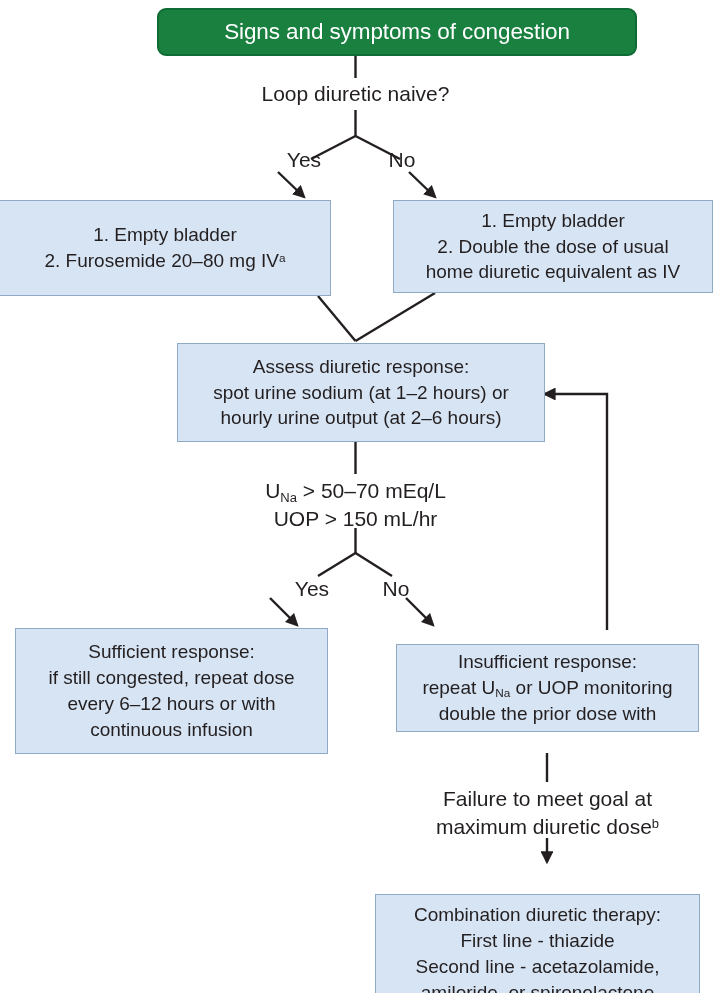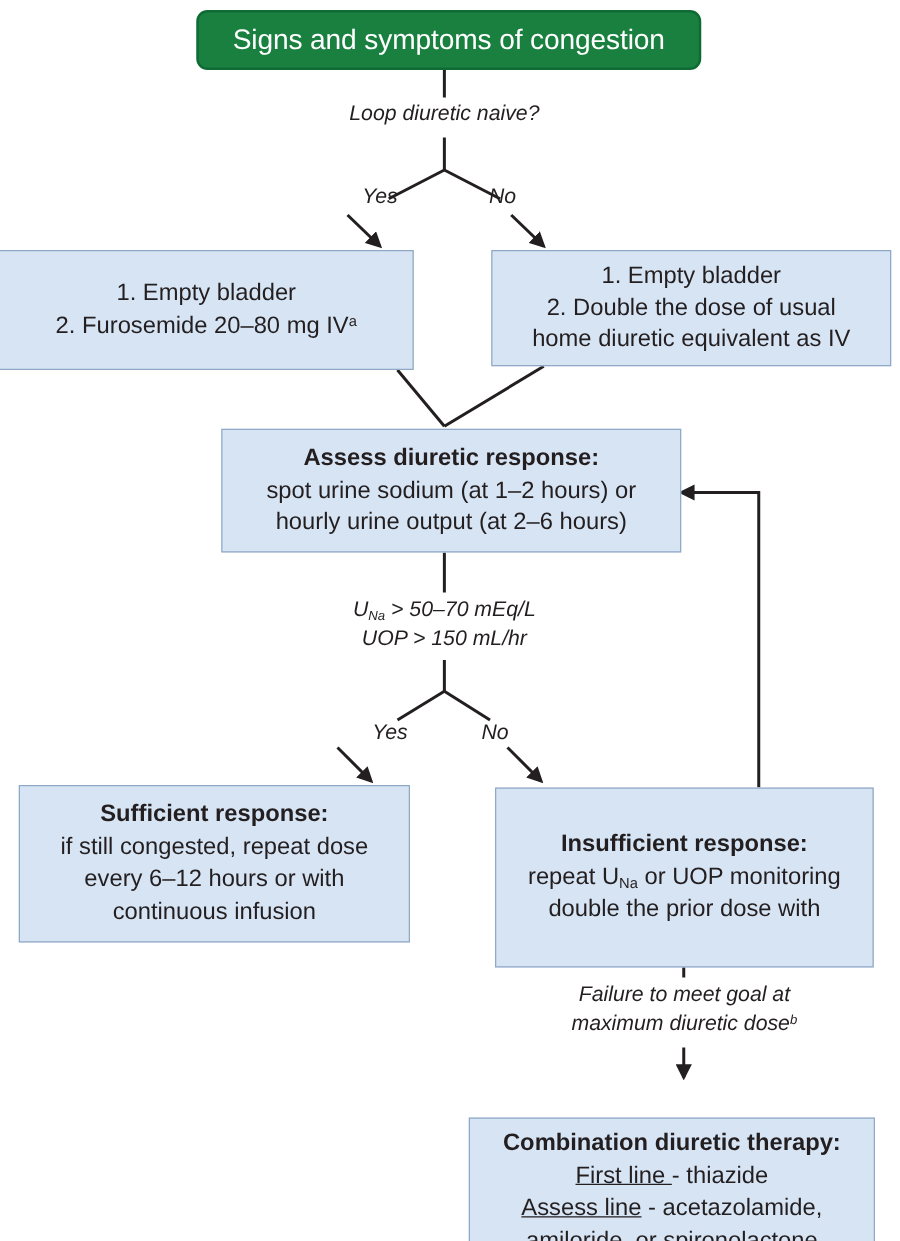--- a/index.html
+++ b/index.html
@@ -48,33 +48,31 @@
     border: 1px solid #8fa9c6;
     color: #231f20;
     font-size: 19px;
     line-height: 1.36;
   }
   .node-blue .ln {
     display: block;
     white-space: nowrap;
   }
   .bold {
-    font-weight: bold;
+    font-weight: normal;
   }
   .uline {
-    text-decoration: underline;
   }
   .label {
     position: absolute;
-    font-size: 17px;
+    font-size: 21px;
     line-height: 1.34;
     color: #231f20;
     text-align: center;
     white-space: nowrap;
-    font-style: italic;
   }
   .label .ln { display: block; }
   sub {
     font-size: 0.62em;
     line-height: 0;
     vertical-align: baseline;
     position: relative;
     top: 0.27em;
   }
   sup {
@@ -125,21 +123,21 @@
 
     <line x1="406" y1="598" x2="433" y2="625" stroke="#231f20" stroke-width="2.4" marker-end="url(#arrow)"></line>
 
     <polyline points="607,630 607,394 545,394" fill="none" stroke="#231f20" stroke-width="2.4" marker-end="url(#arrow)"></polyline>
 
     <line x1="547" y1="753" x2="547" y2="782" stroke="#231f20" stroke-width="2.4"></line>
 
     <line x1="547" y1="838" x2="547" y2="862" stroke="#231f20" stroke-width="2.4" marker-end="url(#arrow)"></line>
   </svg>
 
-  <div class="node node-green" style="left:157px; top:8px; width:404px; height:48px;">
+  <div class="node node-green" style="left:157px; top:8px; width:480px; height:48px;">
     <span>Signs and symptoms of congestion</span>
   </div>
 
   <div class="label" style="left:255px; top:80px; width:201px;">
     <span class="ln">Loop diuretic naive?</span>
   </div>
 
   <div class="label" style="left:280px; top:146px; width:48px;">
     <span class="ln">Yes</span>
   </div>
@@ -176,31 +174,31 @@
     <span class="ln">No</span>
   </div>
 
   <div class="node node-blue" style="left:15px; top:628px; width:313px; height:126px;">
     <span class="ln bold">Sufficient response:</span>
     <span class="ln">if still congested, repeat dose</span>
     <span class="ln">every 6–12 hours or with</span>
     <span class="ln">continuous infusion</span>
   </div>
 
-  <div class="node node-blue" style="left:396px; top:630px; width:303px; height:144px;text-align:right;">
+  <div class="node node-blue" style="left:396px; top:644px; width:303px; height:88px;text-align:right;">
     <span class="ln bold">Insufficient response:</span>
     <span class="ln"><span>repeat U</span><sub>Na</sub><span> or UOP monitoring</span></span>
     <span class="ln">double the prior dose with</span>
   </div>
 
   <div class="label" style="left:414px; top:785px; width:267px;">
     <span class="ln">Failure to meet goal at</span>
     <span class="ln"><span>maximum diuretic dose</span><sup>b</sup></span>
   </div>
 
   <div class="node node-blue" style="left:375px; top:862px; width:325px; height:120px;margin-top:32px;">
     <span class="ln bold">Combination diuretic therapy:</span>
     <span class="ln"><span class="uline">First line </span><span>- thiazide</span></span>
-    <span class="ln"><span class="uline">Assess line</span><span> - acetazolamide,</span></span>
+    <span class="ln"><span class="uline">Second line</span><span> - acetazolamide,</span></span>
     <span class="ln">amiloride, or spironolactone</span>
   </div>
 
 </div>
 
 </body></html>

